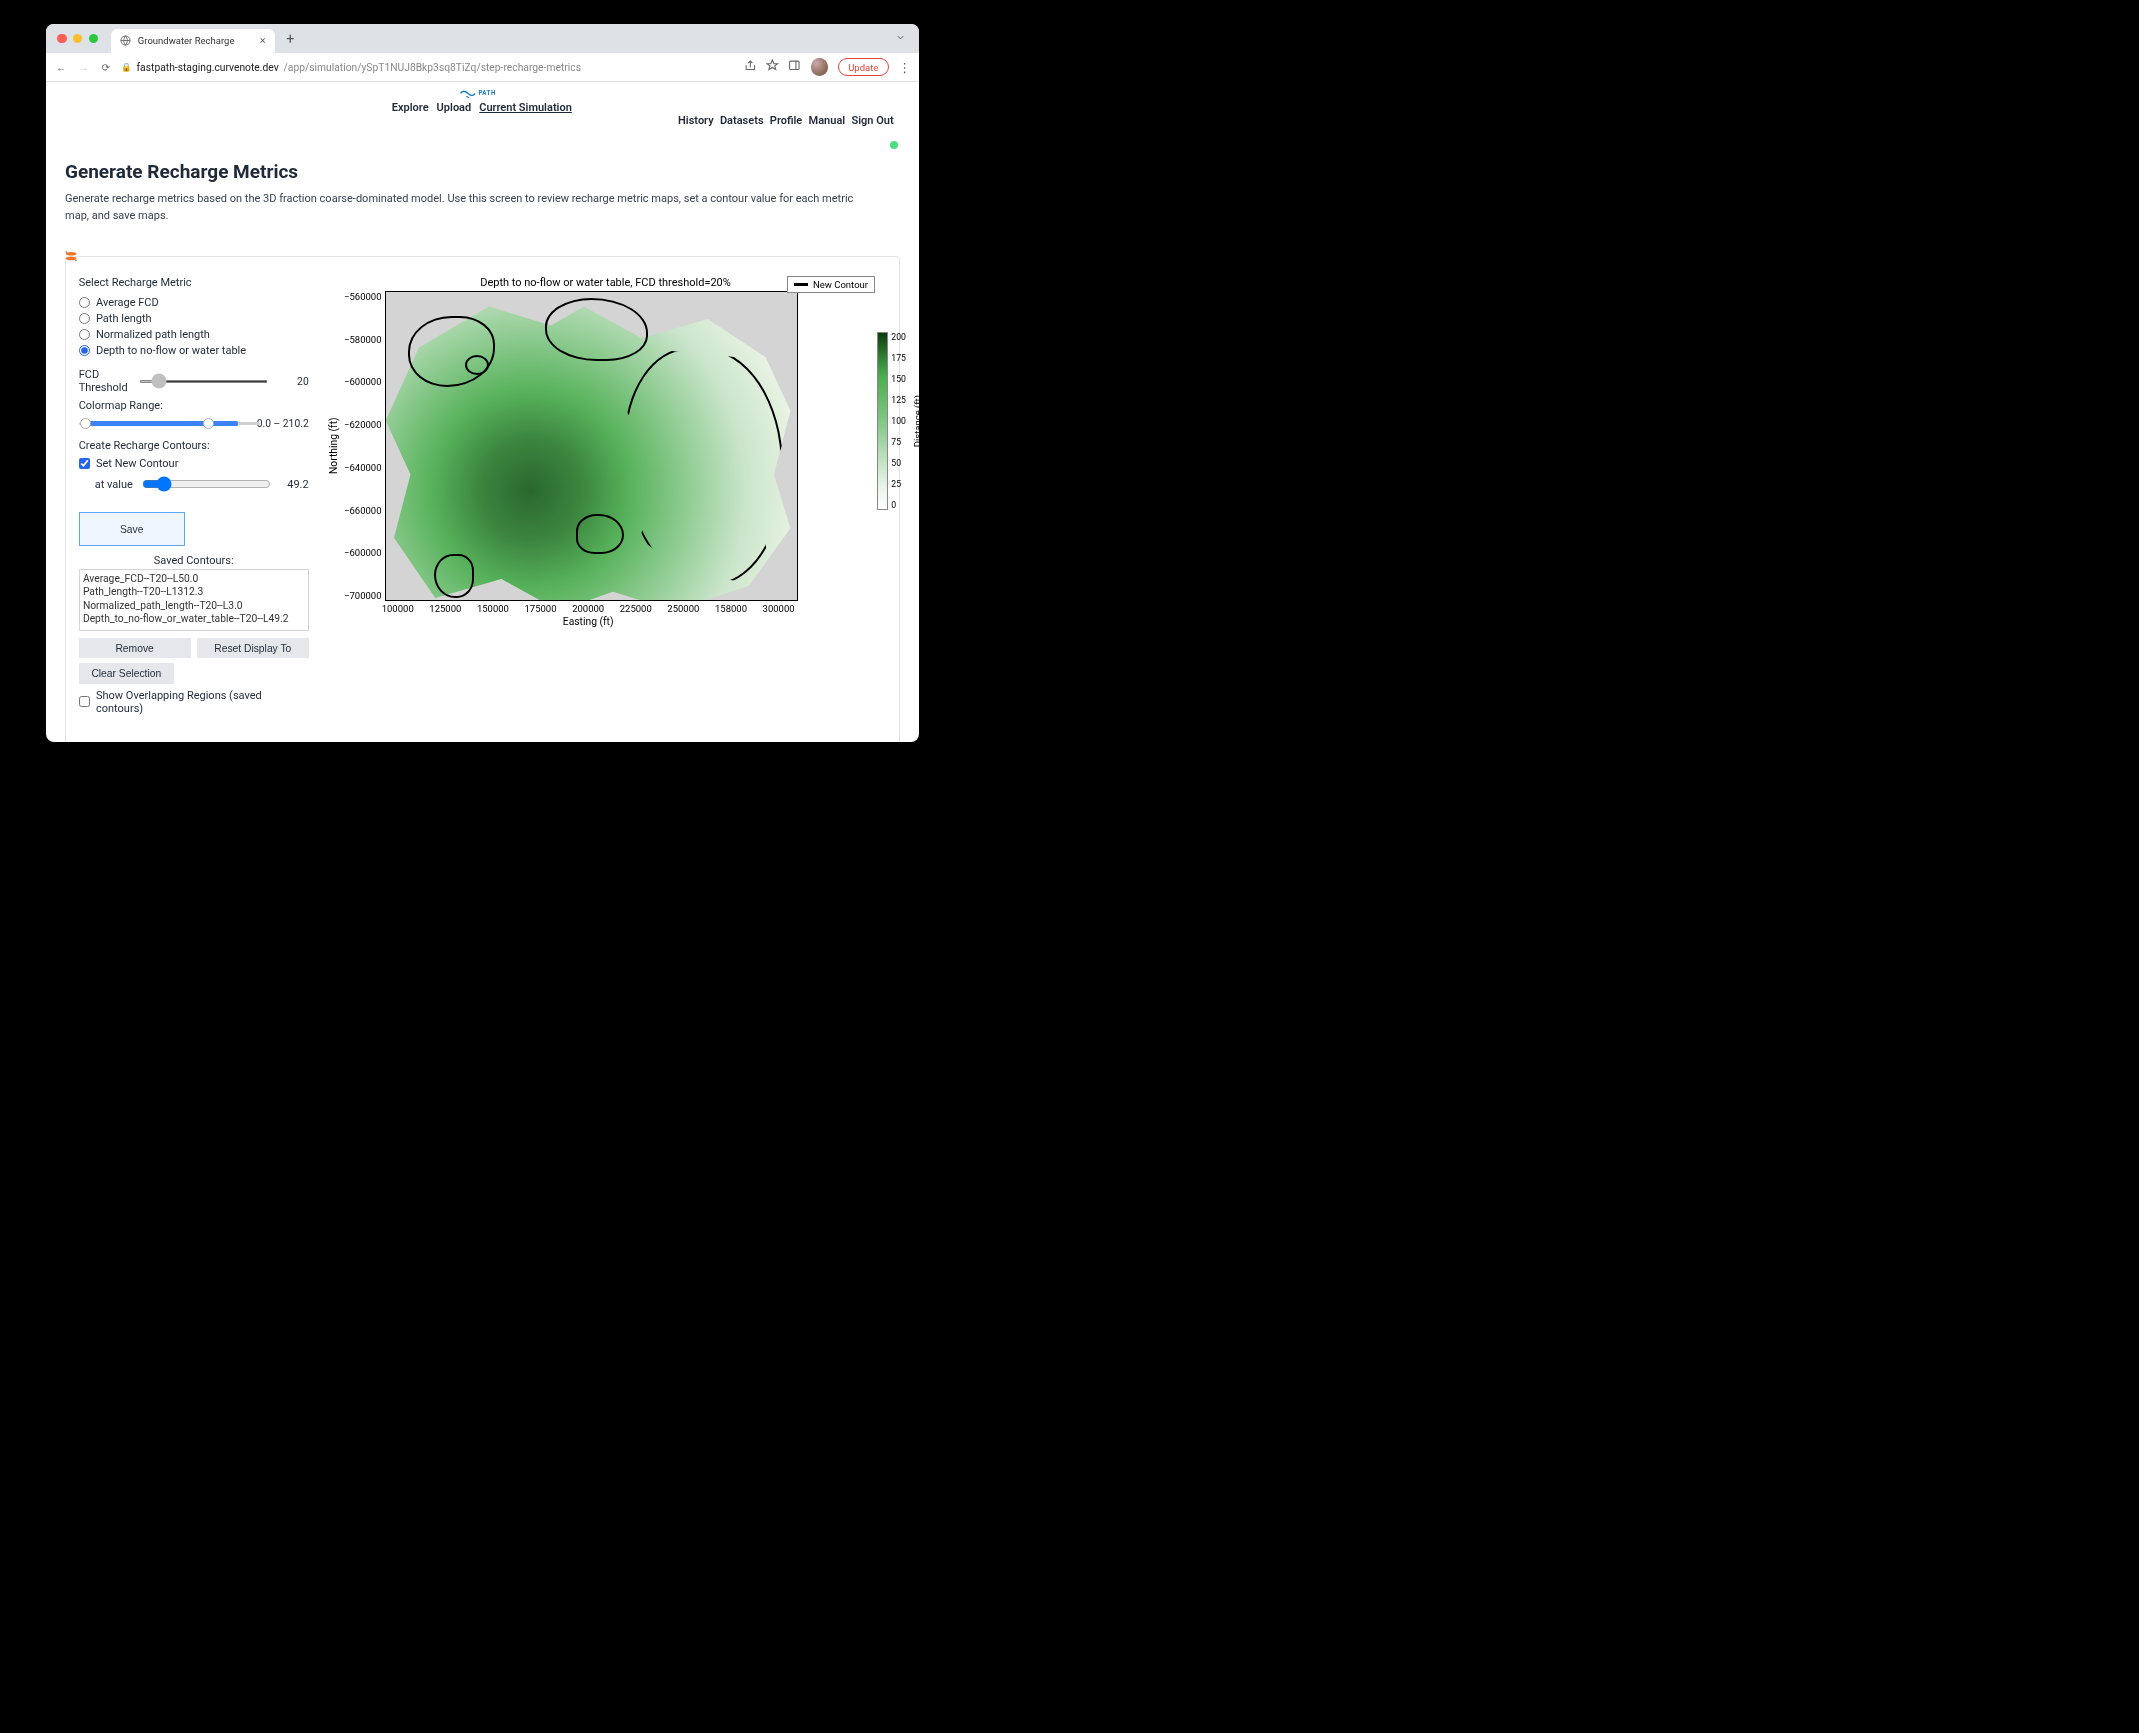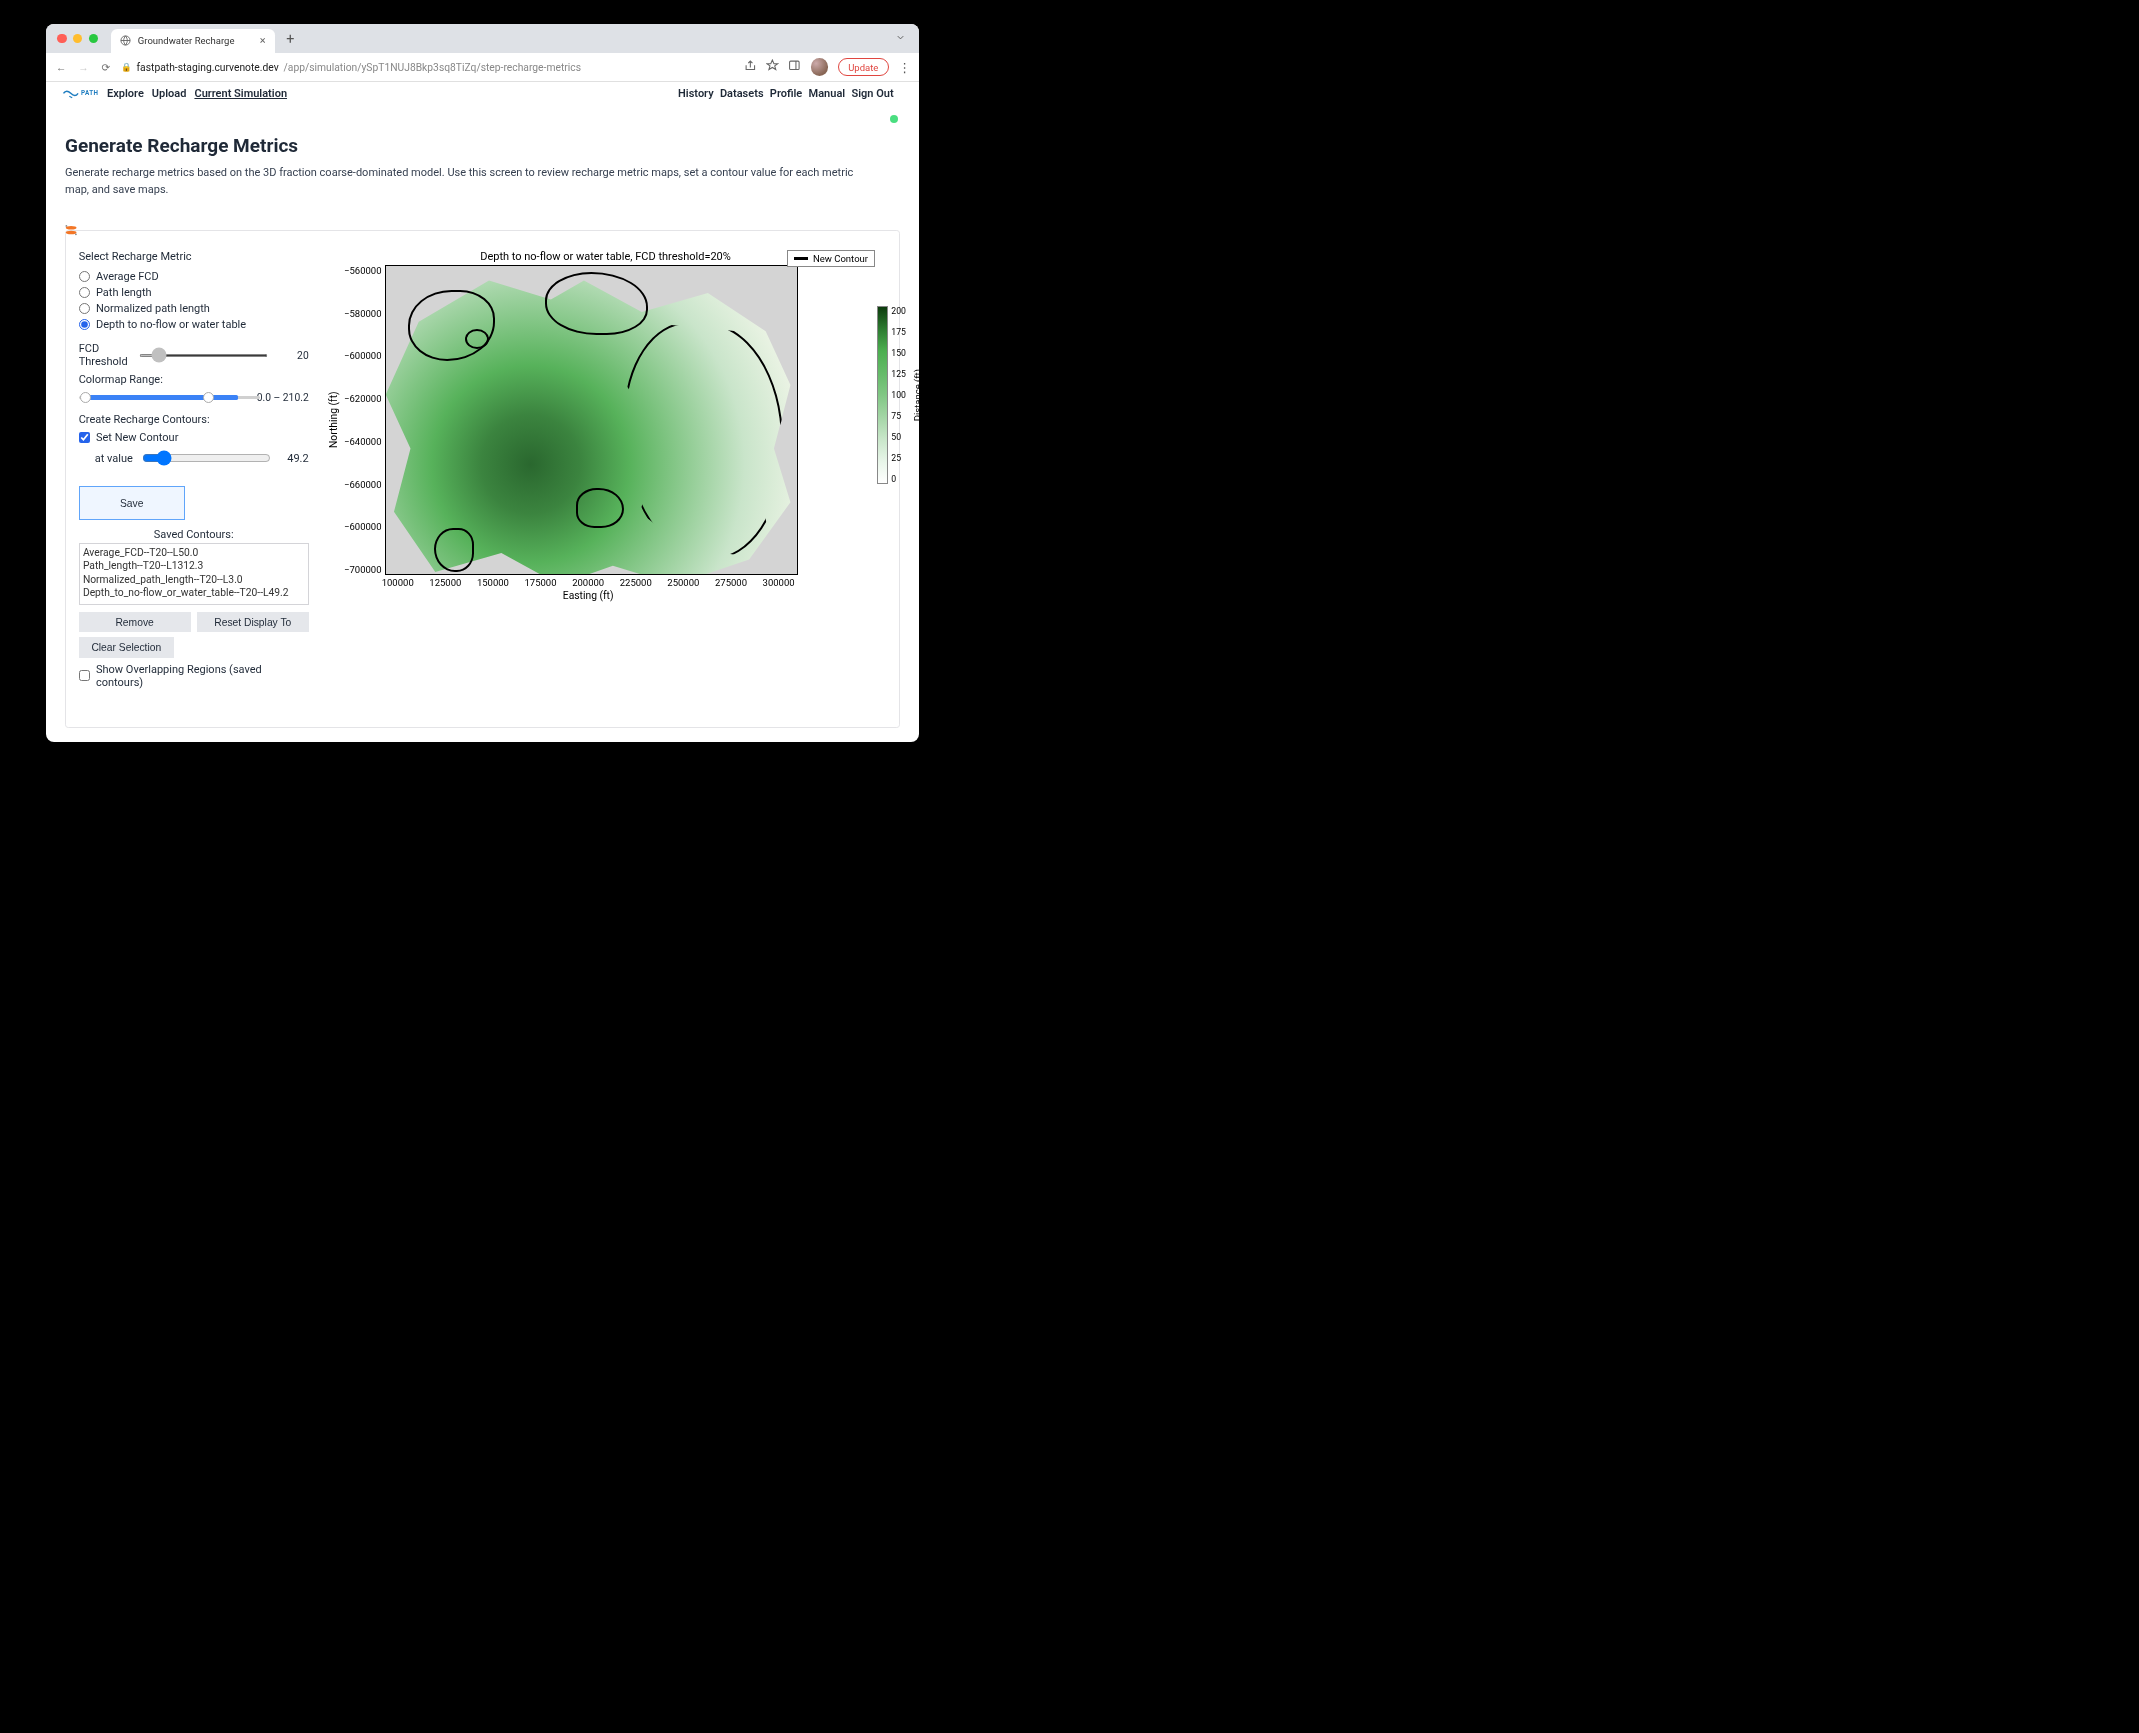--- a/index.html
+++ b/index.html
@@ -64,20 +64,21 @@
     .urlbar .right-icons { display: flex; align-items: center; gap: 9.5px; }
     .avatar { width: 17.5px; height: 17.5px; border-radius: 50%; background: radial-gradient(circle at 30% 30%, #caa 0%, #865 70%); }
     .update-pill { border: 1.2px solid #e04640; color: #e04640; border-radius: 11px; padding: 2.4px 9.5px; font-size: 9.5px; }
     .kebab { font-size: 12.7px; color: #555; }
 
     .app-header {
       display: flex; align-items: center;
       padding: 3.2px 25.4px 6.3px 16px;
       font-size: 11px;
       color: #1f2937;
+      flex-direction: column;
     }
     .logo { width: 37px; height: 16px; display: flex; align-items: center; gap: 1.6px; color: #1f7dc0;}
     .logo svg { width: 17.5px; height: 12.7px; }
     .logo-text { font-size: 6.3px; font-weight: 700; letter-spacing: 0.4px; }
     .menu-left { display: flex; gap: 8px; margin-left: 8px; font-weight: 600; }
     .menu-left .underlined { text-decoration: underline; }
     .menu-right { margin-left: auto; display: flex; gap: 6.3px; font-weight: 600; }
 
     .content-area {
       flex: 1;
@@ -414,21 +415,21 @@
                 </div>
               </div>
               <div class="x-ticks">
                 <span>100000</span>
                   <span>125000</span>
                   <span>150000</span>
                   <span>175000</span>
                   <span>200000</span>
                   <span>225000</span>
                   <span>250000</span>
-                  <span>275000</span>
+                  <span>158000</span>
                   <span>300000</span>
               </div>
               <div class="x-axis-label">Easting (ft)</div>
 
               <div class="colorbar-wrap">
                 <div class="colorbar"></div>
                 <div class="cb-ticks">
                   <span>200</span>
                     <span>175</span>
                     <span>150</span>

